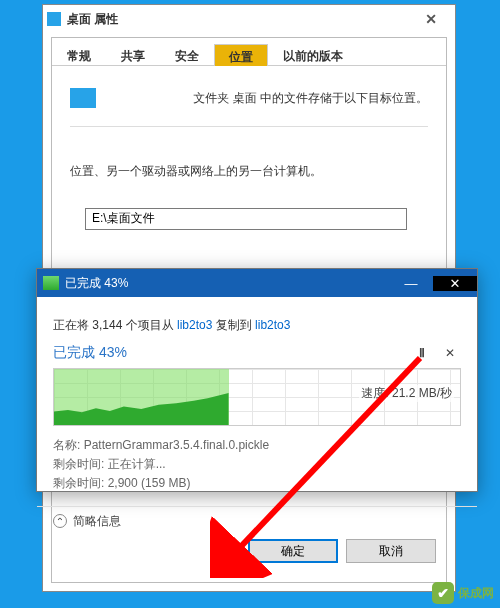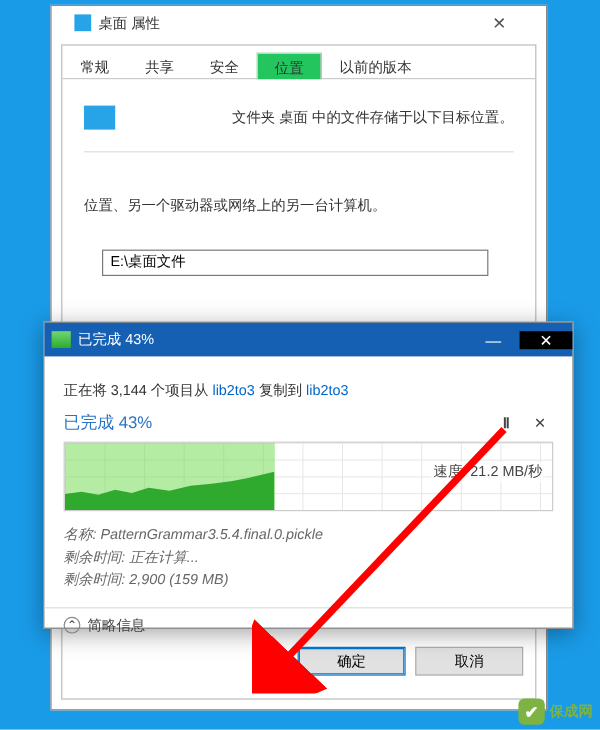--- a/index.html
+++ b/index.html
@@ -3,41 +3,41 @@
 <meta charset="utf-8">
 <style>
   * { box-sizing: border-box; font-family: "Microsoft YaHei", "Segoe UI", sans-serif; }
   body { margin:0; width:500px; height:608px; background:#1a9be8; overflow:hidden; position:relative; }
 
   
   .props {
     position:absolute; left:42px; top:4px; width:414px; height:588px;
     background:#fff; border:1px solid #888;
   }
-  .props-titlebar { height:28px; display:flex; align-items:center; padding:0 19px; }
+  .props-titlebar { height:28px; display:flex; align-items:center; padding:0 4px;font-weight:bold; }
   .props-icon { width:14px; height:14px; background:#27a3e8; margin-right:6px; }
   .props-title { font-size:12px; color:#333; flex:1; }
   .props-close { width:40px; text-align:center; color:#555; font-size:14px; }
   .props-client { position:absolute; left:8px; right:8px; top:32px; bottom:8px; background:#fff; border:1px solid #bbb; }
   .tabs { display:flex; border-bottom:1px solid #ccc; height:28px; padding-top:5px; }
-  .tab { font-size:12px; padding:4px 14px; color:#333; border:1px solid transparent; border-bottom:none; }
-  .tab.active { border-color:#ccc; background:#22c55e; position:relative; top:1px; }
+  .tab { font-size:12px; padding:4px 14px; color:#333; border:1px solid transparent; border-bottom:none;font-weight:bold; }
+  .tab.active { border-color:#ccc; background:#eab308; position:relative; top:1px; }
   .tab-body { padding:16px 18px; font-size:12px; color:#333; }
   .info-row { display:flex; align-items:center; margin:6px 0 18px 0;justify-content:space-between; }
   .folder-ico { width:26px; height:20px; background:#27a3e8; margin-right:12px; }
   .divider { border:none; border-top:1px solid #ddd; margin:10px 0 14px 0; }
   .explain { line-height:1.7; }
   .path-input { margin-top:26px; width:322px; height:22px; border:1px solid #7a7a7a; font-size:12px; padding:2px 6px;margin-left:15px; }
   .btn-row { position:absolute; bottom:19px; right:10px; display:flex; gap:8px; }
   .winbtn { width:90px; height:24px; font-size:12px; background:#e1e1e1; border:1px solid #adadad; display:flex; align-items:center; justify-content:center; }
   .winbtn.default { border:1px solid #0078d7; box-shadow:inset 0 0 0 1px #0078d7; }
 
   
   .copy {
-    position:absolute; left:36px; top:268px; width:442px; height:256px;
+    position:absolute; left:36px; top:268px; width:442px; height:224px;
     background:#fff; border:1px solid #777; box-shadow:0 4px 18px rgba(0,0,0,.35);
   }
   .copy-titlebar { height:28px; background:#1560b3; display:flex; align-items:center; color:#fff; }
   .copy-tico { width:16px; height:14px; background:linear-gradient(#6fd86f,#2faa2f); margin:0 6px; }
   .copy-title { font-size:12px; flex:1; }
   .copy-min,.copy-x { width:44px; text-align:center; font-size:13px; }
   .copy-x { background:#000; color:#fff; }
   .copy-body { padding:20px 16px 6px 16px; font-size:12px; color:#333; }
   .copy-line1 a { color:#0066cc; text-decoration:none; }
   .copy-head { display:flex; align-items:center; margin:8px 0 4px 0; }
@@ -50,21 +50,21 @@
       linear-gradient(to bottom, #e6e6e6 1px, transparent 1px);
     background-size: 33px 100%, 100% 14px;
   }
   .graph-fill { position:absolute; left:0; top:0; bottom:0; width:43%; background:rgba(120,220,90,.55); }
   .graph-area {
     position:absolute; left:0; bottom:0; width:43%; height:60%;
     background:#2faa2f;
     clip-path: polygon(0 60%, 8% 55%, 16% 62%, 24% 50%, 32% 58%, 40% 45%, 50% 52%, 60% 40%, 70% 35%, 80% 28%, 88% 20%, 100% 5%, 100% 100%, 0 100%);
   }
   .speed { position:absolute; right:6px; top:16px; font-size:12px; color:#444; background:rgba(255,255,255,.7); padding:0 2px;}
-  .details { margin-top:10px; line-height:1.6; color:#666;font-style:italic;}
+  .details { margin-top:10px; line-height:1.6; color:#666;}
   .copy-sep { border:none; border-top:1px solid #ddd; margin:12px -16px 6px -16px; }
   .fewer { display:flex; align-items:center; gap:6px; color:#444; }
   .chev { width:14px; height:14px; border:1px solid #888; border-radius:50%; display:flex; align-items:center; justify-content:center; font-size:10px; }
 
   
   .arrow { position:absolute; pointer-events:none; }
 
   
   .wm { position:absolute; right:6px; bottom:4px; display:flex; align-items:center; font-size:12px; color:#7cb342; font-weight:bold;}
   .wm-badge { width:22px; height:22px; background:#7cb342; border-radius:5px; margin-right:4px; display:flex; align-items:center; justify-content:center; color:#fff; font-size:14px;}

